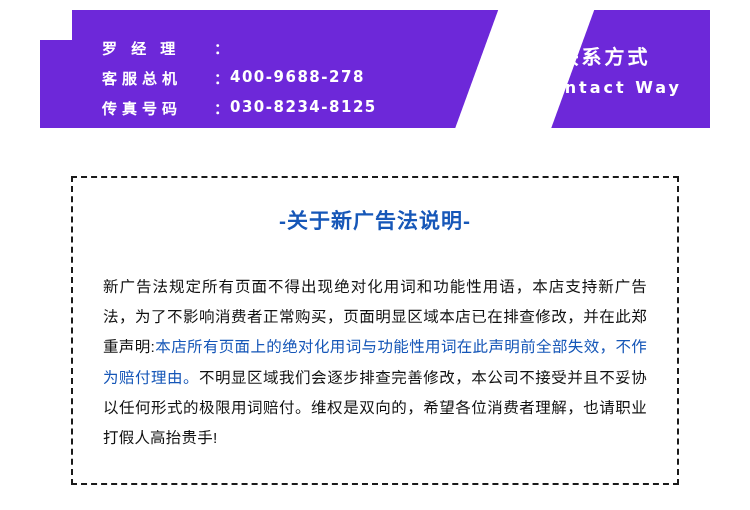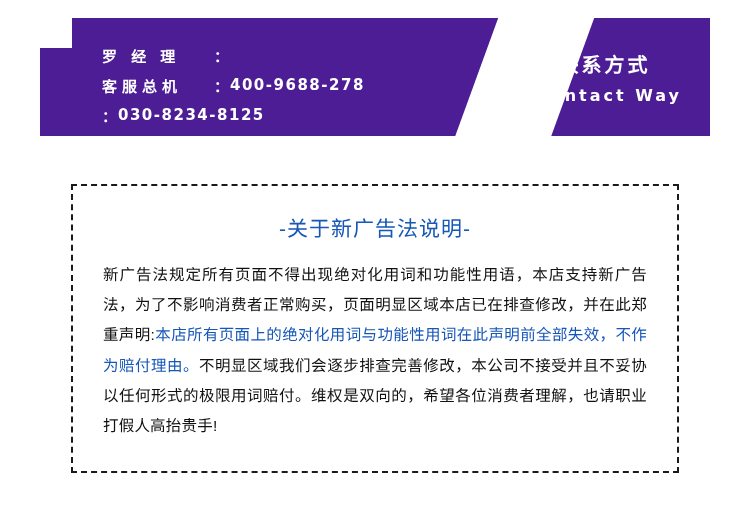--- a/index.html
+++ b/index.html
@@ -12,22 +12,22 @@
     background: #ffffff;
     font-family: "Liberation Sans", "DejaVu Sans", sans-serif;
     overflow: hidden;
   }
 
   
   .banner {
     position: relative;
     width: 670px;
     height: 118px;
-    margin: 18px auto 0 auto;
-    background: #4c1d95;
+    margin: 10px auto 0 auto;
+    background: #6d28d9;
     overflow: hidden;
   }
   
   .banner-notch {
     position: absolute;
     left: 0;
     top: 0;
     width: 32px;
     height: 30px;
     background: #ffffff;
@@ -101,23 +101,23 @@
     margin: 48px auto 0 auto;
     border: 2px dashed #1a1a1a;
     box-sizing: border-box;
     padding: 26px 30px 30px 30px;
     min-height: 260px;
   }
   .notice-title {
     text-align: center;
     color: #1657b8;
     font-size: 21px;
-    font-weight: normal;
+    font-weight: bold;
     letter-spacing: 1px;
-    margin-bottom: 18px;
+    margin-bottom: 38px;
   }
   .notice-body {
     font-size: 15.5px;
     line-height: 1.95;
     color: #111111;
     text-align: justify;
     letter-spacing: 0.2px;
     margin-top: 13px;
   }
   .hl-blue {
@@ -135,20 +135,21 @@
     <div class="contact-row">
       <span class="contact-label">罗 经 理</span>
       <span class="contact-colon">：</span>
     </div>
     <div class="contact-row">
       <span class="contact-label">客服总机</span>
       <span class="contact-colon">：</span>
       <span class="contact-value">400-9688-278</span>
     </div>
     <div class="contact-row">
+      <span class="contact-label">传真号码</span>
       <span class="contact-colon">：</span>
       <span class="contact-value">030-8234-8125</span>
     </div>
   </div>
 
   <div class="banner-title-wrap">
     <div class="banner-title-cn">6.联系方式</div>
     <div class="banner-title-en">Contact Way</div>
   </div>
 </div>

